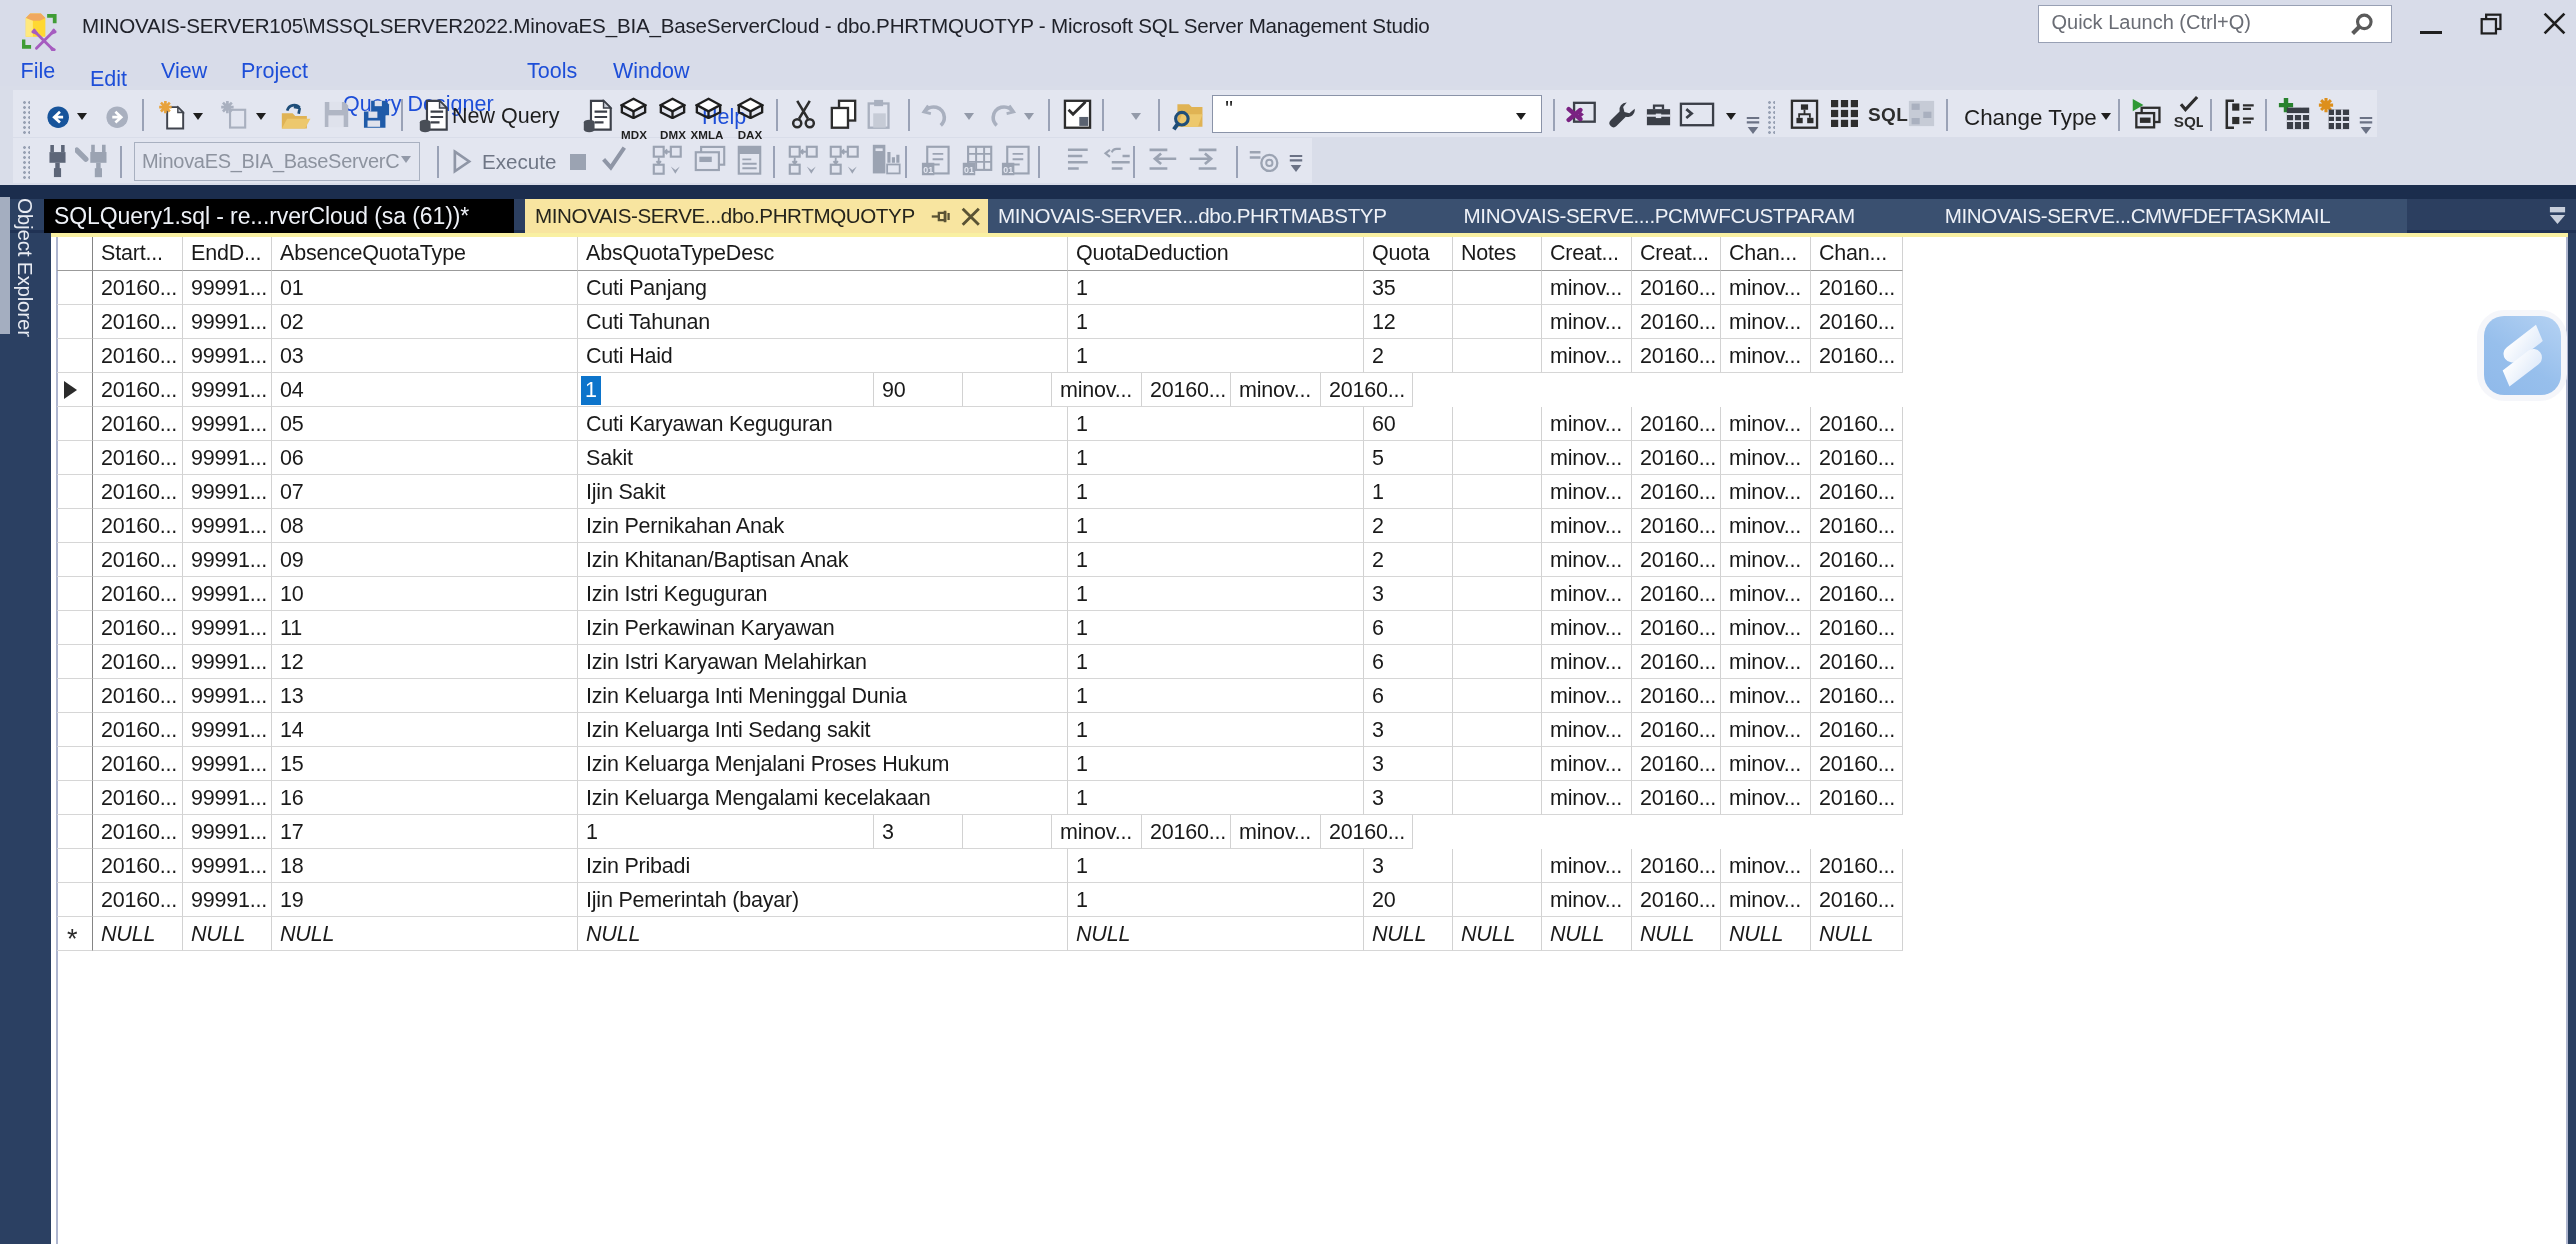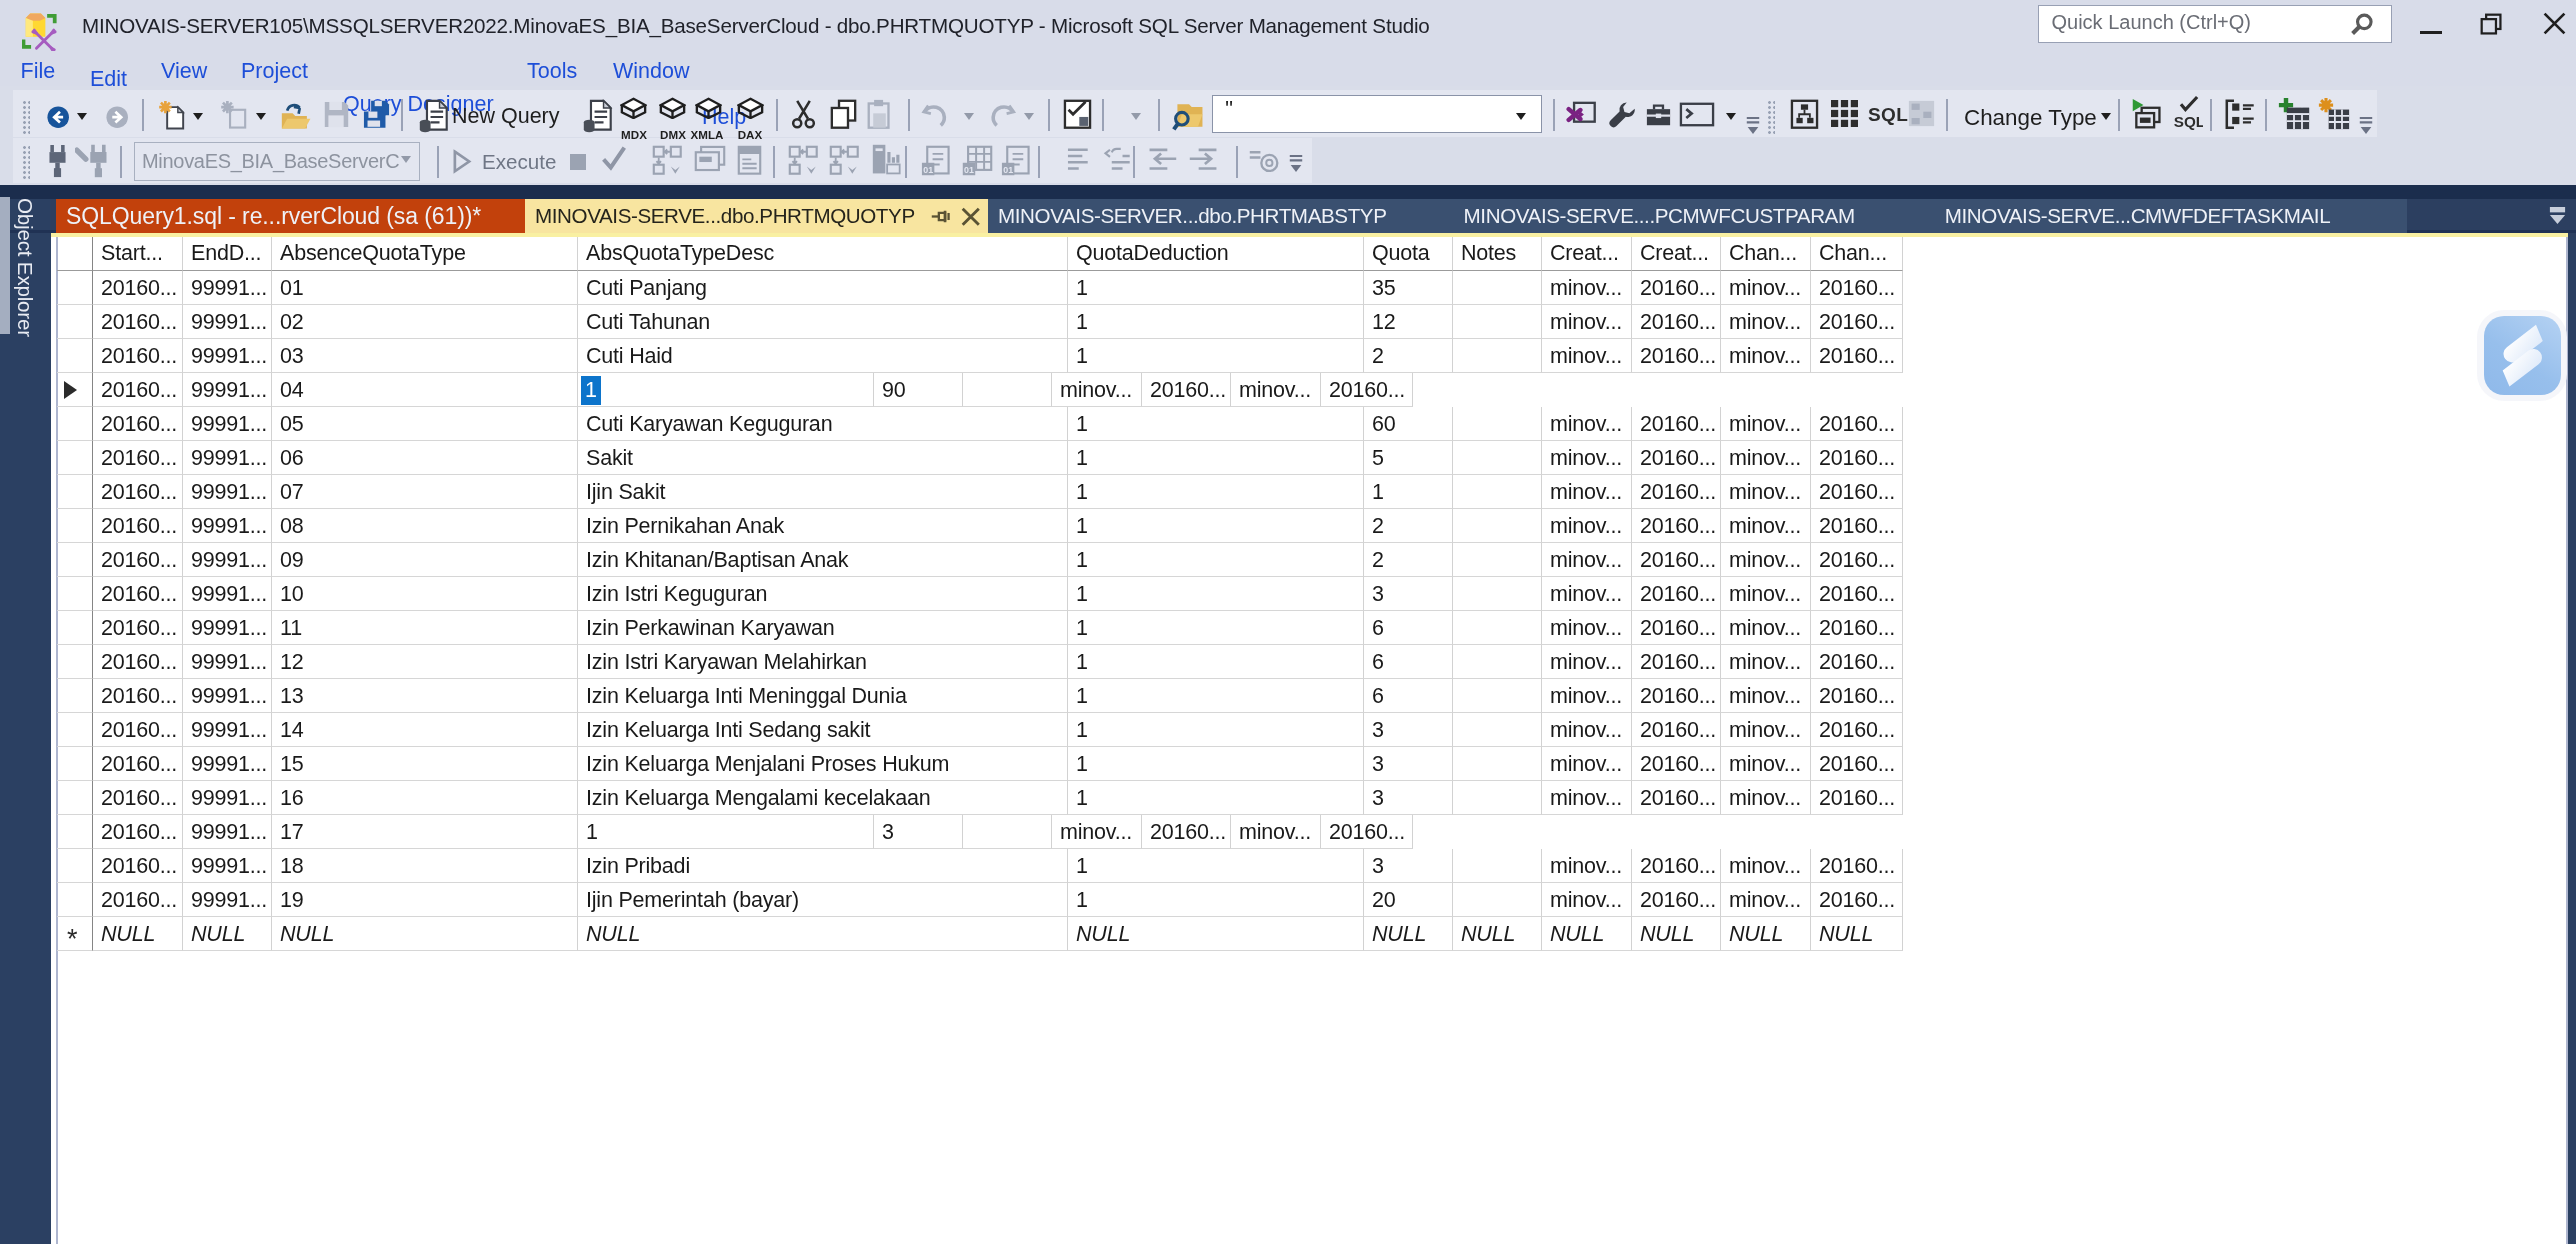--- a/index.html
+++ b/index.html
@@ -26,21 +26,21 @@
 .menuitem { position:absolute; top:51px; height:35px; line-height:40px; font-size:21.5px; color:#1d4ed8; }
 #title-text { left:82px; top:0; height:51px; line-height:52px; font-size:20.6px; letter-spacing:-0.2px; color:#20222a; }
 
 
 #ql { left:2038px; top:4.5px; width:354px; height:38px; background:#fff; border:1.8px solid #98a0b4; }
 #ql span { position:absolute; left:12.5px; top:5.4px; font-size:20px; color:#6a6d75; }
 
 
 .tab { position:absolute; top:199px; height:34px; line-height:34px; font-size:20.6px; white-space:nowrap; }
 .tab.inact { color:#eef1f7; }
-#tab1 { left:56px; width:470px; background:#c2410c; padding-left:10px; letter-spacing:-0.1px; font-size:23px; }
+#tab1 { left:44px; width:470px; background:#000000; padding-left:10px; letter-spacing:-0.1px; font-size:23px; }
 #tab2 { left:525px; width:463px; background:#f8e5a0; color:#25241c; padding-left:10px; letter-spacing:-0.4px; }
 #tab3 { left:988px; width:464px; background:#3a5070; padding-left:10px; letter-spacing:-0.4px; }
 #tab4 { left:1452px; width:482px; background:#3a5070; padding-left:11.6px; letter-spacing:-0.4px; }
 #tab5 { left:1934px; width:473px; background:#3a5070; padding-left:10.8px; letter-spacing:-0.4px; }
 
 
 #oetab-strip { left:0px; top:197px; width:10px; height:137px; background:#a4aec0; }
 #oetab-text { left:12.5px; top:198px; width:30.5px; height:157px; writing-mode:vertical-lr; font-size:20.6px; color:#e8ebf2; letter-spacing:-0.2px; }
 
 

